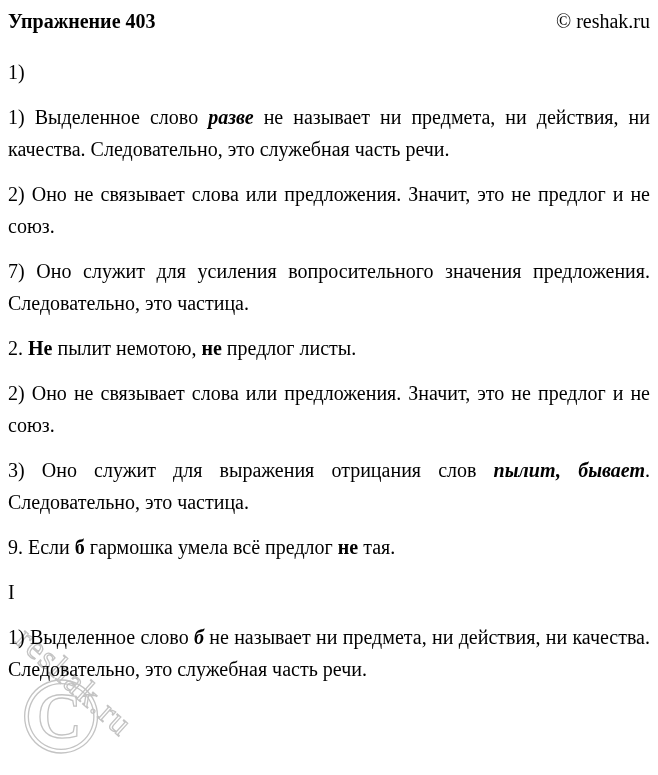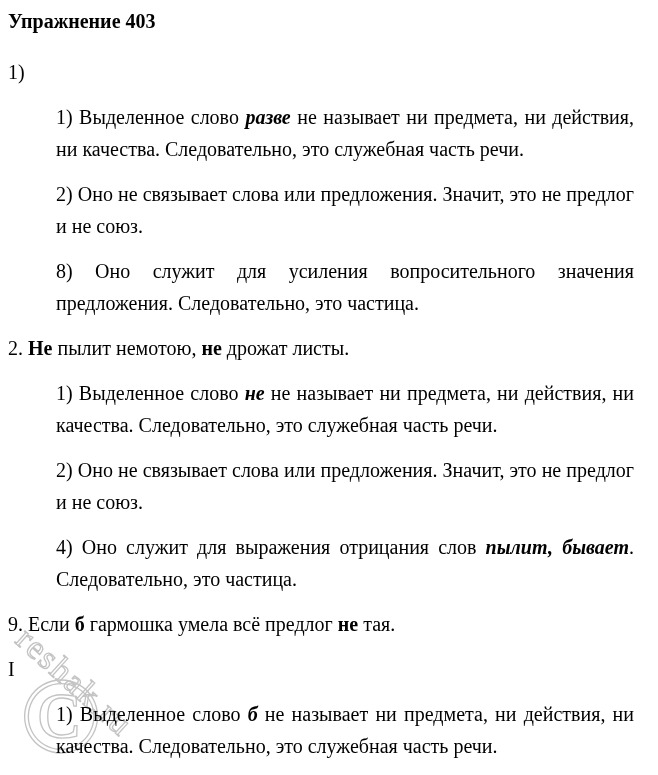--- a/index.html
+++ b/index.html
@@ -1,41 +1,41 @@
 <!DOCTYPE html>
 <html><head>
 <meta charset="utf-8">
 <style>
   html, body { margin: 0; padding: 0; background: #ffffff; }
   .page {
     position: relative;
     width: 658px;
     height: 775px;
     box-sizing: border-box;
-    padding: 8px 24px 0 8px;
+    padding: 8px 8px 0 8px;
     overflow: hidden;
     background: var(--bg, #ffffff);
     color: var(--fg, #000000);
     font-family: "Liberation Serif", "DejaVu Serif", serif;
     font-size: 20px;
   }
   .header {
     display: flex;
     justify-content: space-between;
     align-items: baseline;
     line-height: 26px;
     margin-bottom: 22px;
   }
   .header .title { font-weight: bold; }
   .content { position: relative; z-index: 2; }
   .para {
     margin: 0 0 13px 0;
     line-height: 32px;
   }
-  .para.just { text-align: justify; margin-left: 48px; }
+  .para.just { text-align: justify; }
   .para:last-child { margin-top: 8px; }
   .b  { font-weight: bold; }
   .bi { font-weight: bold; font-style: italic; }
   .watermark {
     position: absolute;
     left: 10px;
     top: 600px;
     width: 200px;
     height: 175px;
     z-index: 1;
@@ -49,31 +49,31 @@
     font-family: "Liberation Serif", "DejaVu Serif", serif;
   }
 </style>
 </head>
 <body>
 
 <div class="page" style="--fg: #000000; --bg: #ffffff; --wm: #b0b0b0;">
 
   <div class="header">
     <span class="title">Упражнение 403</span>
+    <span>© reshak.ru</span>
   </div>
 
   <div class="content">
       <p class="para"><span>1)</span></p>
       <p class="para just"><span>1) Выделенное слово </span><span class="bi">разве</span><span> не называет ни предмета, ни действия, ни качества. Следовательно, это служебная часть речи.</span></p>
       <p class="para just"><span>2) Оно не связывает слова или предложения. Значит, это не предлог и не союз.</span></p>
-      <p class="para just"><span>8) Оно служит для усиления вопросительного значения предложения. Следовательно, это частица.</span></p>
-      <p class="para"><span>2. </span><span class="b">Не</span><span> пылит немотою, </span><span class="b">не</span><span> дрожат листы.</span></p>
-      <p class="para just"><span>1) Выделенное слово </span><span class="bi">не</span><span> не называет ни предмета, ни действия, ни качества. Следовательно, это служебная часть речи.</span></p>
+      <p class="para just"><span>7) Оно служит для усиления вопросительного значения предложения. Следовательно, это частица.</span></p>
+      <p class="para"><span>2. </span><span class="b">Не</span><span> пылит немотою, </span><span class="b">не</span><span> предлог листы.</span></p>
       <p class="para just"><span>2) Оно не связывает слова или предложения. Значит, это не предлог и не союз.</span></p>
-      <p class="para just"><span>4) Оно служит для выражения отрицания слов </span><span class="bi">пылит, бывает</span><span>. Следовательно, это частица.</span></p>
+      <p class="para just"><span>3) Оно служит для выражения отрицания слов </span><span class="bi">пылит, бывает</span><span>. Следовательно, это частица.</span></p>
       <p class="para"><span>9. Если </span><span class="b">б</span><span> гармошка умела всё предлог </span><span class="b">не</span><span> тая.</span></p>
       <p class="para"><span>I</span></p>
       <p class="para just"><span>1) Выделенное слово </span><span class="bi">б</span><span> не называет ни предмета, ни действия, ни качества. Следовательно, это служебная часть речи.</span></p>
     </div>
 
   <svg class="watermark" viewBox="0 0 200 175" xmlns="http://www.w3.org/2000/svg" aria-hidden="true">
     <text x="10" y="152" font-size="108">©</text>
     <text transform="translate(4,42) rotate(42)" font-size="34" letter-spacing="2">reshak.ru</text>
   </svg>
 

